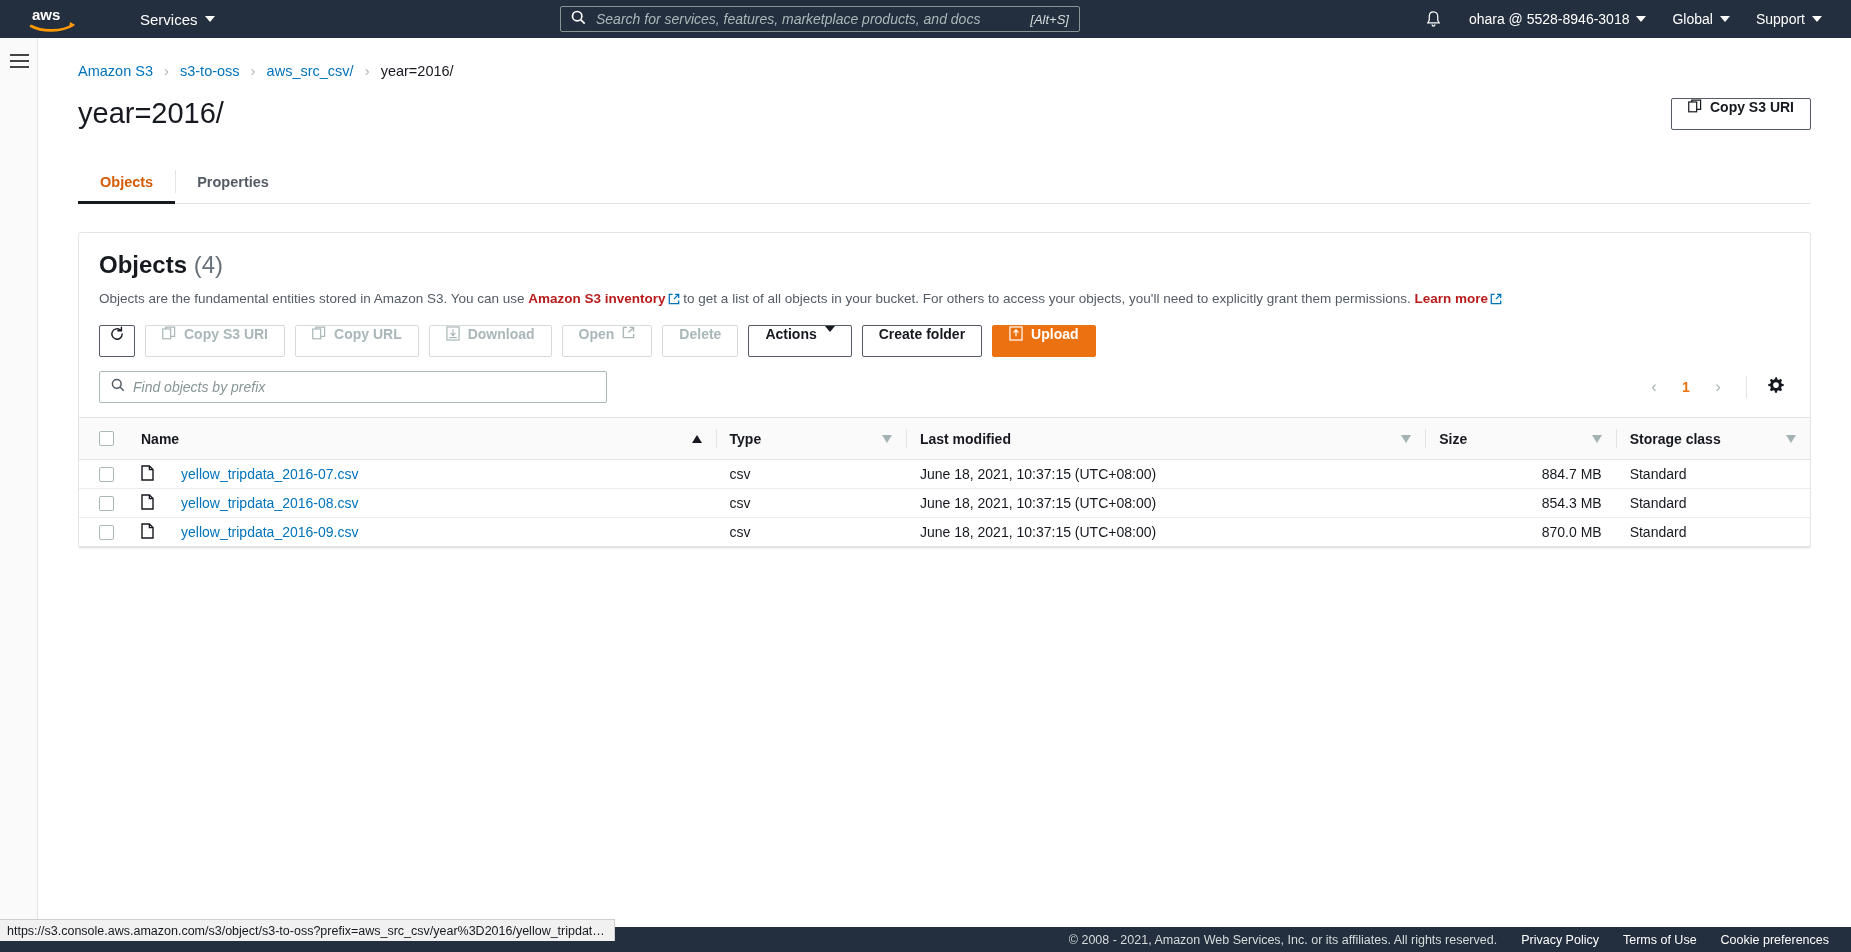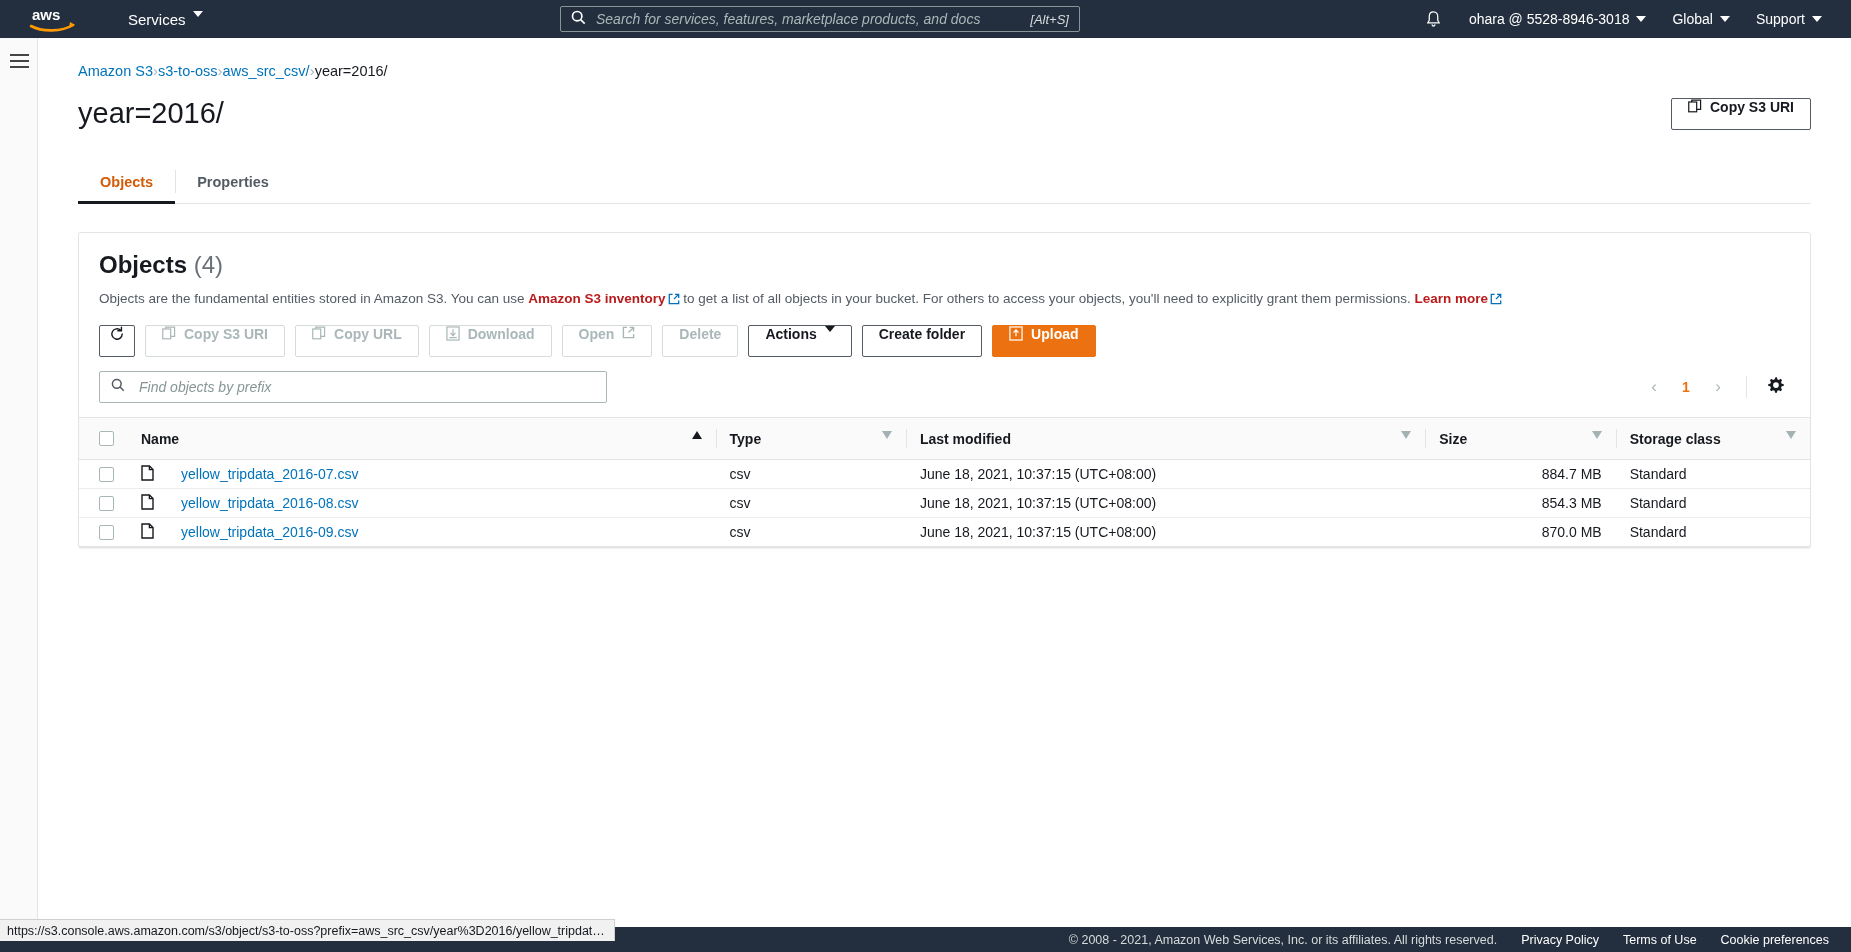--- a/index.html
+++ b/index.html
@@ -10,22 +10,22 @@
     background: #fff; overflow: hidden;
   }
 
   
   .topnav {
     position: absolute; top: 0; left: 0; width: 1851px; height: 38px;
     background: #232f3e; display: flex; align-items: center;
   }
   .aws-logo { margin-left: 28px; width: 58px; height: 24px; position: relative; }
   .services-btn {
-    margin-left: 42px; color: #fff; font-size: 15px; display: flex;
-    gap: 7px; cursor: pointer;
+    margin-left: 54px; color: #fff; font-size: 15px; display: flex;
+    align-items: center; gap: 7px; cursor: pointer;
   }
   .caret-d {
     width: 0; height: 0; border-left: 5px solid transparent;
     border-right: 5px solid transparent; border-top: 6px solid #fff;
     display: inline-block;
   }
   .nav-search {
     position: absolute; left: 560px; top: 6px; width: 520px; height: 26px;
     background: #232f3e; border: 1px solid #879596; border-radius: 2px;
     display: flex; align-items: center; padding: 0 10px;
@@ -60,21 +60,21 @@
     display: block; height: 2px; background: #444; margin-bottom: 4px;
   }
 
   
   .page {
     position: absolute; left: 38px; top: 38px; width: 1813px; height: 878px;
     background: #fff; overflow: hidden;
   }
   .breadcrumb {
     margin: 24px 0 12px 40px; display: flex; align-items: center;
-    font-size: 14.5px;
+    gap: 11px; font-size: 14.5px;
   }
   .breadcrumb a { color: #0073bb; text-decoration: none; cursor: pointer; }
   .breadcrumb .sep { color: #aab7b8; font-size: 15px; }
   .breadcrumb .current { color: #16191f; }
 
   .pagehead {
     margin: 18px 40px 0 40px; display: flex; align-items: center;
     justify-content: space-between;
   }
   .pagetitle { font-size: 29px; font-weight: 400; color: #16191f; }
@@ -134,21 +134,21 @@
   .searchrow {
     padding: 14px 20px 14px 20px; display: flex; align-items: center;
     justify-content: space-between;
   }
   .prefix-search {
     width: 508px; height: 32px; border: 1px solid #aab7b8; border-radius: 2px;
     display: flex; align-items: center; padding: 0 11px; background: #fff;
   }
   .prefix-search input {
     flex: 1; border: none; outline: none; font-size: 14px; font-style: italic;
-    color: #16191f; font-family: "Liberation Sans", sans-serif; margin-left: 14px;
+    color: #16191f; font-family: "Liberation Sans", sans-serif; margin-left: 8px;
   }
   .prefix-search input::placeholder { color: #879596; font-style: italic; opacity: 1; }
   .pager { display: flex; align-items: center; gap: 4px; }
   .pager .arrow {
     width: 30px; height: 30px; display: flex; align-items: center;
     justify-content: center; color: #aab7b8; font-size: 17px; cursor: pointer;
   }
   .pager .pnum {
     min-width: 26px; text-align: center; color: #ec7211;
     font-size: 14px; font-weight: bold; cursor: pointer;
@@ -159,21 +159,21 @@
 
   
   table { width: 100%; border-collapse: collapse; }
   thead th {
     background: #fafafa; border-top: 1px solid #e4e4e4;
     border-bottom: 1px solid #e4e4e4; height: 42px;
     font-size: 14px; font-weight: bold; color: #16191f;
     text-align: left; padding: 0 14px; position: relative;
     white-space: nowrap;
   }
-  thead th .hwrap { display: flex; justify-content: space-between; }
+  thead th .hwrap { display: flex; align-items: center; justify-content: space-between; }
   .sort-asc {
     width: 0; height: 0; border-left: 5px solid transparent;
     border-right: 5px solid transparent; border-bottom: 8px solid #16191f;
   }
   .sort-none {
     width: 0; height: 0; border-left: 5px solid transparent;
     border-right: 5px solid transparent; border-top: 8px solid #95a5a6;
     opacity: .85;
   }
   .colsep::before {

